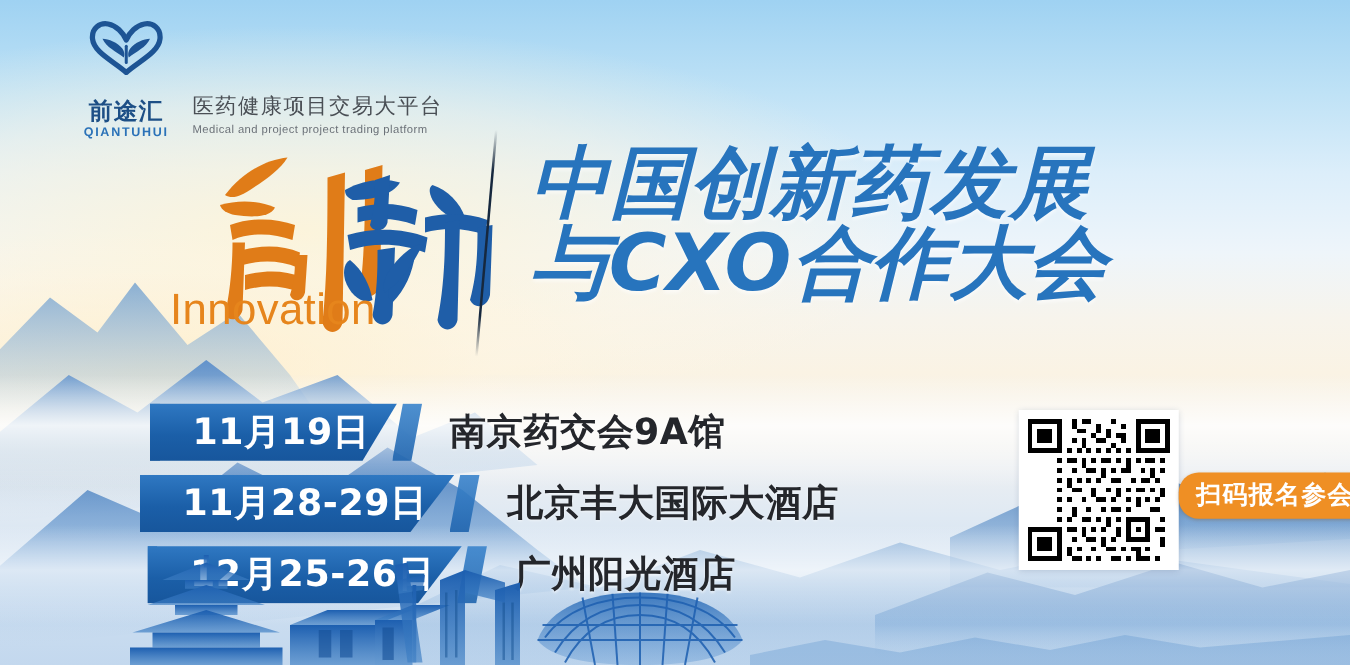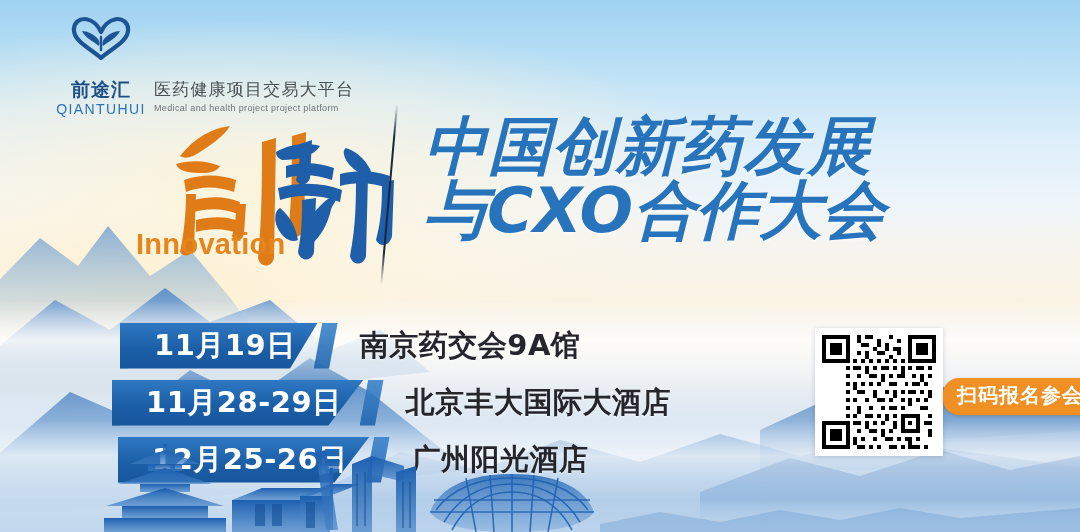--- a/index.html
+++ b/index.html
@@ -56,40 +56,40 @@
   }
   .logo-mark{ display:flex; flex-direction:column; align-items:center; width:86px; }
   .logo-heart{ width:64px; height:44px; display:block; }
   .logo-cn{
     font-family:"DejaVu Sans",sans-serif;
     font-size:19px; font-weight:700; color:#1d4f86; letter-spacing:1px;
     line-height:1.05; margin-top:20px; white-space:nowrap;
   }
   .logo-en{
     font-family:"Liberation Sans",sans-serif;
-    font-size:14px; font-weight:400; color:#2b72b8; letter-spacing:1.4px;
+    font-size:10px; font-weight:700; color:#2b72b8; letter-spacing:1.4px;
     margin-top:1px; white-space:nowrap;
   }
   .tagline{ padding-bottom:4px; }
   .tagline-cn{
     font-family:"DejaVu Sans",sans-serif;
     font-size:17px; color:#4a4f55; letter-spacing:1.2px; white-space:nowrap;
   }
   .tagline-en{
     font-family:"Liberation Sans",sans-serif;
     font-size:9px; color:#6b7178; letter-spacing:.35px; margin-top:2px; white-space:nowrap;
   }
 
   
   .calli{ position:absolute; left:150px; top:108px; width:250px; height:170px; }
   .calli svg{ width:100%; height:100%; display:block; }
   .innovation{
     position:absolute; left:136px; top:228px;
     font-family:"Liberation Sans",sans-serif;
-    font-size:29px; font-weight:700; font-style:normal;
+    font-size:35px; font-weight:400; font-style:normal;
     color:#e6851c; letter-spacing:.3px;
   }
 
   
   .divider{
     position:absolute; left:396px; top:104px;
     width:2px; height:182px;
     background:linear-gradient(180deg, rgba(22,40,62,0) 0%, #16283e 18%, #16283e 82%, rgba(22,40,62,0) 100%);
     transform:rotate(5deg);
     transform-origin:top center;
@@ -242,21 +242,21 @@
         <path d="M32 42 C22 33 6 26 5 15 C4.2 6.5 11 2 17.5 3.2 C24 4.4 29.5 10 32 16 C34.5 10 40 4.4 46.5 3.2 C53 2 59.8 6.5 59 15 C58 26 42 33 32 42 Z" fill="none" stroke="#1d5494" stroke-width="4.2" stroke-linejoin="round"></path>
         <path d="M30 30 C24 25 16 22 13 15 C18 15 25 18 29 23 C30.4 25 31 27.5 30 30 Z" fill="#1d5494"></path>
         <path d="M34 30 C40 25 48 22 51 15 C46 15 39 18 35 23 C33.6 25 33 27.5 34 30 Z" fill="#1d5494"></path>
         <path d="M32 34 L32 21" stroke="#1d5494" stroke-width="2.4" stroke-linecap="round"></path>
       </svg>
       <div class="logo-cn">前途汇</div>
       <div class="logo-en">QIANTUHUI</div>
     </div>
     <div class="tagline">
       <div class="tagline-cn">医药健康项目交易大平台</div>
-      <div class="tagline-en">Medical and health project project platform</div>
+      <div class="tagline-en">Medical and project project trading platform</div>
     </div>
   </div>
 
   <div class="calli">
     <svg viewBox="0 0 250 170">
       <g fill="#e07c18">
 
         <path d="M30 48 C44 30 62 20 80 18 C74 28 62 36 50 44 C44 48 36 52 30 48 Z"></path>
         <path d="M26 56 C40 52 56 52 70 58 C66 66 52 66 38 64 C32 63 27 60 26 56 Z"></path>
         <path d="M34 72 C50 66 70 66 86 72 L84 84 C68 78 50 78 36 84 Z"></path>

